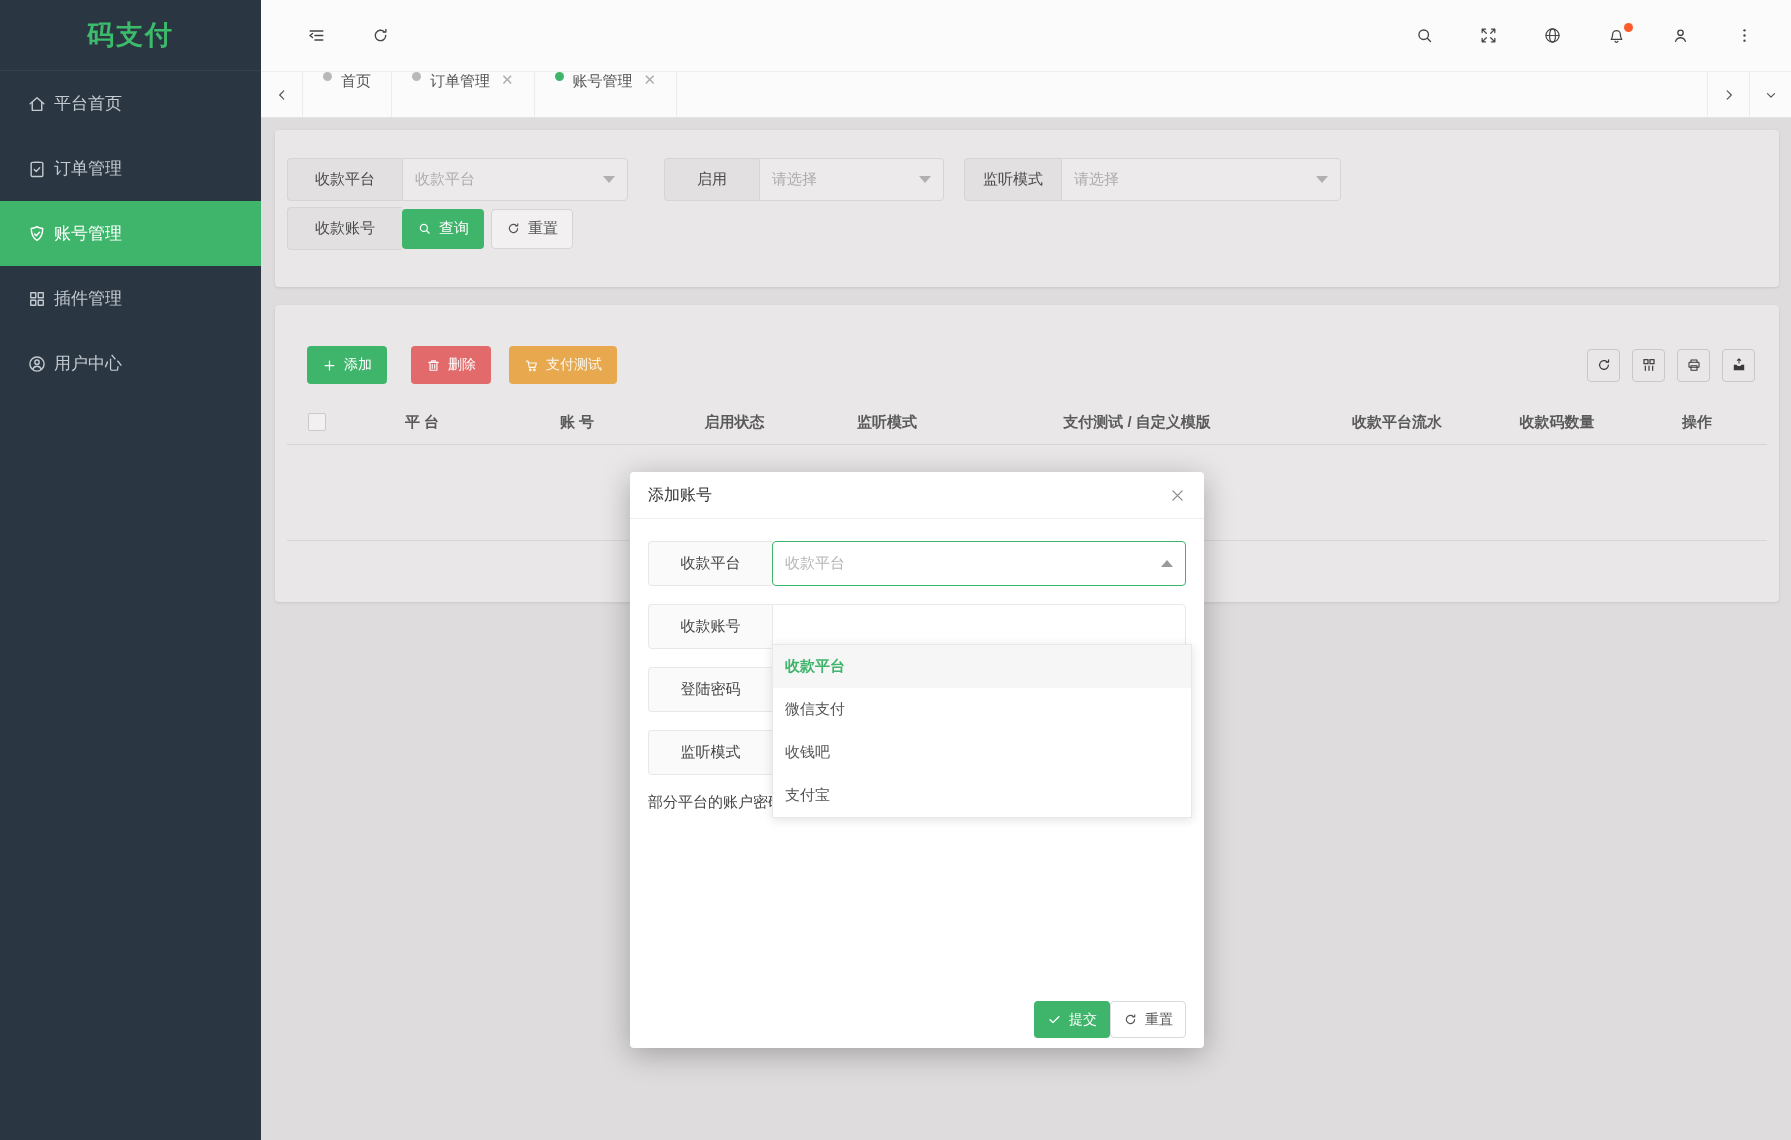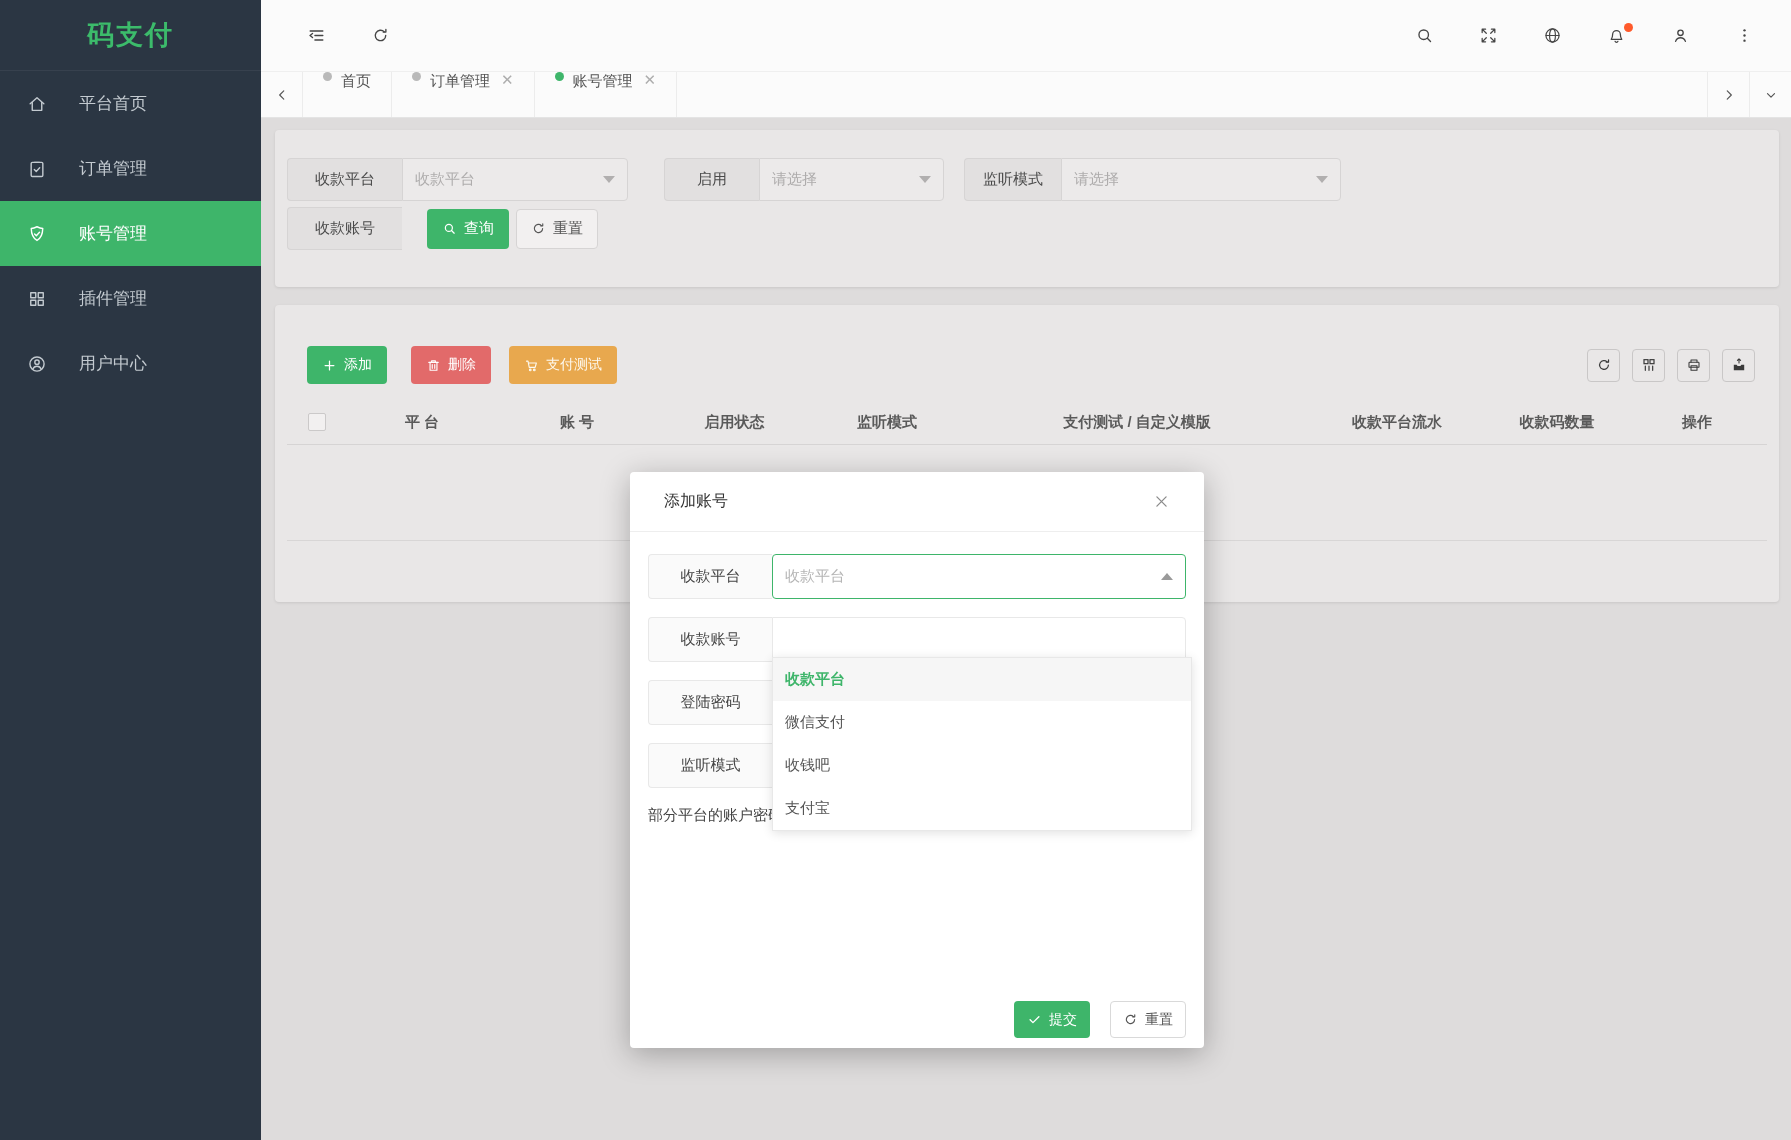--- a/index.html
+++ b/index.html
@@ -5,21 +5,21 @@
   * { margin:0; padding:0; box-sizing:border-box; }
   html,body { width:1791px; height:1140px; overflow:hidden; }
   body { font-family:"Liberation Sans","DejaVu Sans",sans-serif; background:#dedcdc; color:#333; }
   .app { display:flex; width:1791px; height:1140px; position:relative; }
 
   
   .sidebar { width:261px; height:1140px; background:#2b3643; flex:0 0 261px; }
   .logo { height:71px; display:flex; align-items:center; justify-content:center;
           color:#3cbb6b; font-size:27px; font-weight:bold; letter-spacing:2px;
           border-bottom:1px solid rgba(255,255,255,0.06); }
-  .nav-item { height:65px; display:flex; align-items:center; gap:32px; padding-left:27px;
+  .nav-item { height:65px; display:flex; align-items:center; gap:7px; padding-left:27px;
               color:#c3cad0; font-size:17px; cursor:pointer; }
   .nav-item .icon svg { width:20px; height:20px; display:block; }
   .nav-item.active { background:#3eb56a; color:#ffffff; }
 
   
   .main { flex:1; display:flex; flex-direction:column; min-width:0; }
   .topbar { height:71px; background:#fbfbfb; display:flex; align-items:center; padding:0 28px 0 36px; }
   .icon-btn { width:38px; height:38px; display:flex; align-items:center; justify-content:center;
               color:#454545; cursor:pointer; position:relative; }
   .icon-btn svg { width:19px; height:19px; }
@@ -59,21 +59,21 @@
   .f-input { background:#eceaea; border:1px solid #d6d4d4; border-radius:0 4px 4px 0; padding:0 12px;
              font-size:15px; color:#555; outline:none; font-family:inherit; }
   .f-input::placeholder { color:#aeacac; }
   .w-label1 { width:115px; } .w-field1 { width:226px; }
   .w-label2 { width:95px;  } .w-field2 { width:185px; }
   .w-label3 { width:97px;  } .w-field3 { width:280px; }
   .gap36 { margin-left:36px; } .gap20 { margin-left:20px; }
   .btn { display:inline-flex; align-items:center; justify-content:center; gap:7px; border:none; cursor:pointer;
          border-radius:4px; font-size:15px; font-family:inherit; }
   .btn svg { width:15px; height:15px; }
-  .btn-search { background:#3eb56a; color:#fff; height:40px; padding:0 15px; margin-left:25px; }
+  .btn-search { background:#3eb56a; color:#fff; height:40px; padding:0 15px; }
   .btn-reset-f { background:#f2f0f0; color:#555; height:40px; padding:0 14px; margin-left:7px; border:1px solid #d6d4d4; }
 
   
   .table-card { height:297px; }
   .action-row { display:flex; align-items:center; padding:41px 24px 0 32px; }
   .btn-act { height:38px; padding:0 15px; font-size:14px; color:#fff; }
   .btn-add { background:#3eb56a; }
   .btn-del { background:#e26a6a; margin-left:24px; }
   .btn-test { background:#e8a84e; margin-left:18px; color:#fdf9ef; }
   .tool-group { margin-left:auto; display:flex; gap:12px; }
@@ -85,21 +85,21 @@
   .th { font-size:15px; font-weight:bold; color:#5a5a5a; text-align:center; }
   .col-check { width:60px; display:flex; justify-content:center; }
   .checkbox { width:18px; height:18px; border:1px solid #cbc9c9; border-radius:2px; background:#f2f0f0; cursor:pointer; }
   .c0 { width:150px; } .c1 { width:160px; } .c2 { width:155px; } .c3 { width:150px; }
   .c4 { width:350px; } .c5 { width:170px; } .c6 { width:150px; } .c7 { width:130px; }
   .empty-row { height:96px; margin:0 12px; border-bottom:1px solid #d8d6d6; }
 
   
   .modal { position:absolute; left:630px; top:472px; width:574px; height:576px; background:#ffffff;
            border-radius:4px; box-shadow:0 6px 30px rgba(0,0,0,0.28); z-index:100; }
-  .modal-header { height:60px; display:flex; align-items:center; padding:0 34px;
+  .modal-header { height:47px; display:flex; align-items:center; padding:0 18px;
                   border-bottom:1px solid #eeeeee; }
   .modal-title { font-size:16px; color:#333; }
   .modal-close { margin-left:auto; color:#8a8a8a; cursor:pointer; display:flex; }
   .modal-close svg { width:17px; height:17px; }
   .modal-body { padding:22px 18px 0 18px; position:relative; }
   .m-row { display:flex; height:45px; margin-bottom:18px; }
   .m-label { width:124px; background:#fafafa; border:1px solid #e8e8e8; border-right:none;
              border-radius:4px 0 0 4px; display:flex; align-items:center; justify-content:center;
              font-size:15px; color:#444; }
   .m-field { flex:1; border:1px solid #e8e8e8; border-radius:0 4px 4px 0; background:#fff;
@@ -107,21 +107,21 @@
   .m-select { border:1px solid #3eb56a; border-radius:4px; font-size:15px; color:#b5b5b5; cursor:pointer; }
   .m-select .caret-up { margin-left:auto; width:0; height:0; border-left:6px solid transparent;
              border-right:6px solid transparent; border-bottom:7px solid #9a9a9a; }
   .dropdown-panel { position:absolute; left:142px; top:125px; width:420px; background:#fff;
              border:1px solid #e8e8e8; box-shadow:0 2px 10px rgba(0,0,0,0.12); z-index:10; }
   .dd-option { height:43px; display:flex; align-items:center; padding:0 12px; font-size:15px;
              color:#555; cursor:pointer; }
   .dd-option.selected { background:#f6f6f6; color:#3eb56a; font-weight:bold; }
   .m-hint { margin-top:18px; font-size:15px; color:#464646; display:flex; align-items:center; }
   .m-hint a { color:#1e9fff; font-weight:bold; text-decoration:none; cursor:pointer; }
-  .modal-footer { position:absolute; right:18px; bottom:10px; display:flex; gap:20px;align-items:flex-end; }
+  .modal-footer { position:absolute; right:18px; bottom:10px; display:flex; gap:0;align-items:flex-end; }
   .btn-submit { background:#3eb56a; color:#fff; height:37px; padding:0 13px; font-size:14px; }
   .btn-reset-m { background:#fff; color:#555; border:1px solid #d9d9d9; height:37px; padding:0 12px; font-size:14px; }
 </style>
 </head>
 <body>
 
 <div class="app">
 
   <aside class="sidebar">
     <div class="logo">码支付</div>

